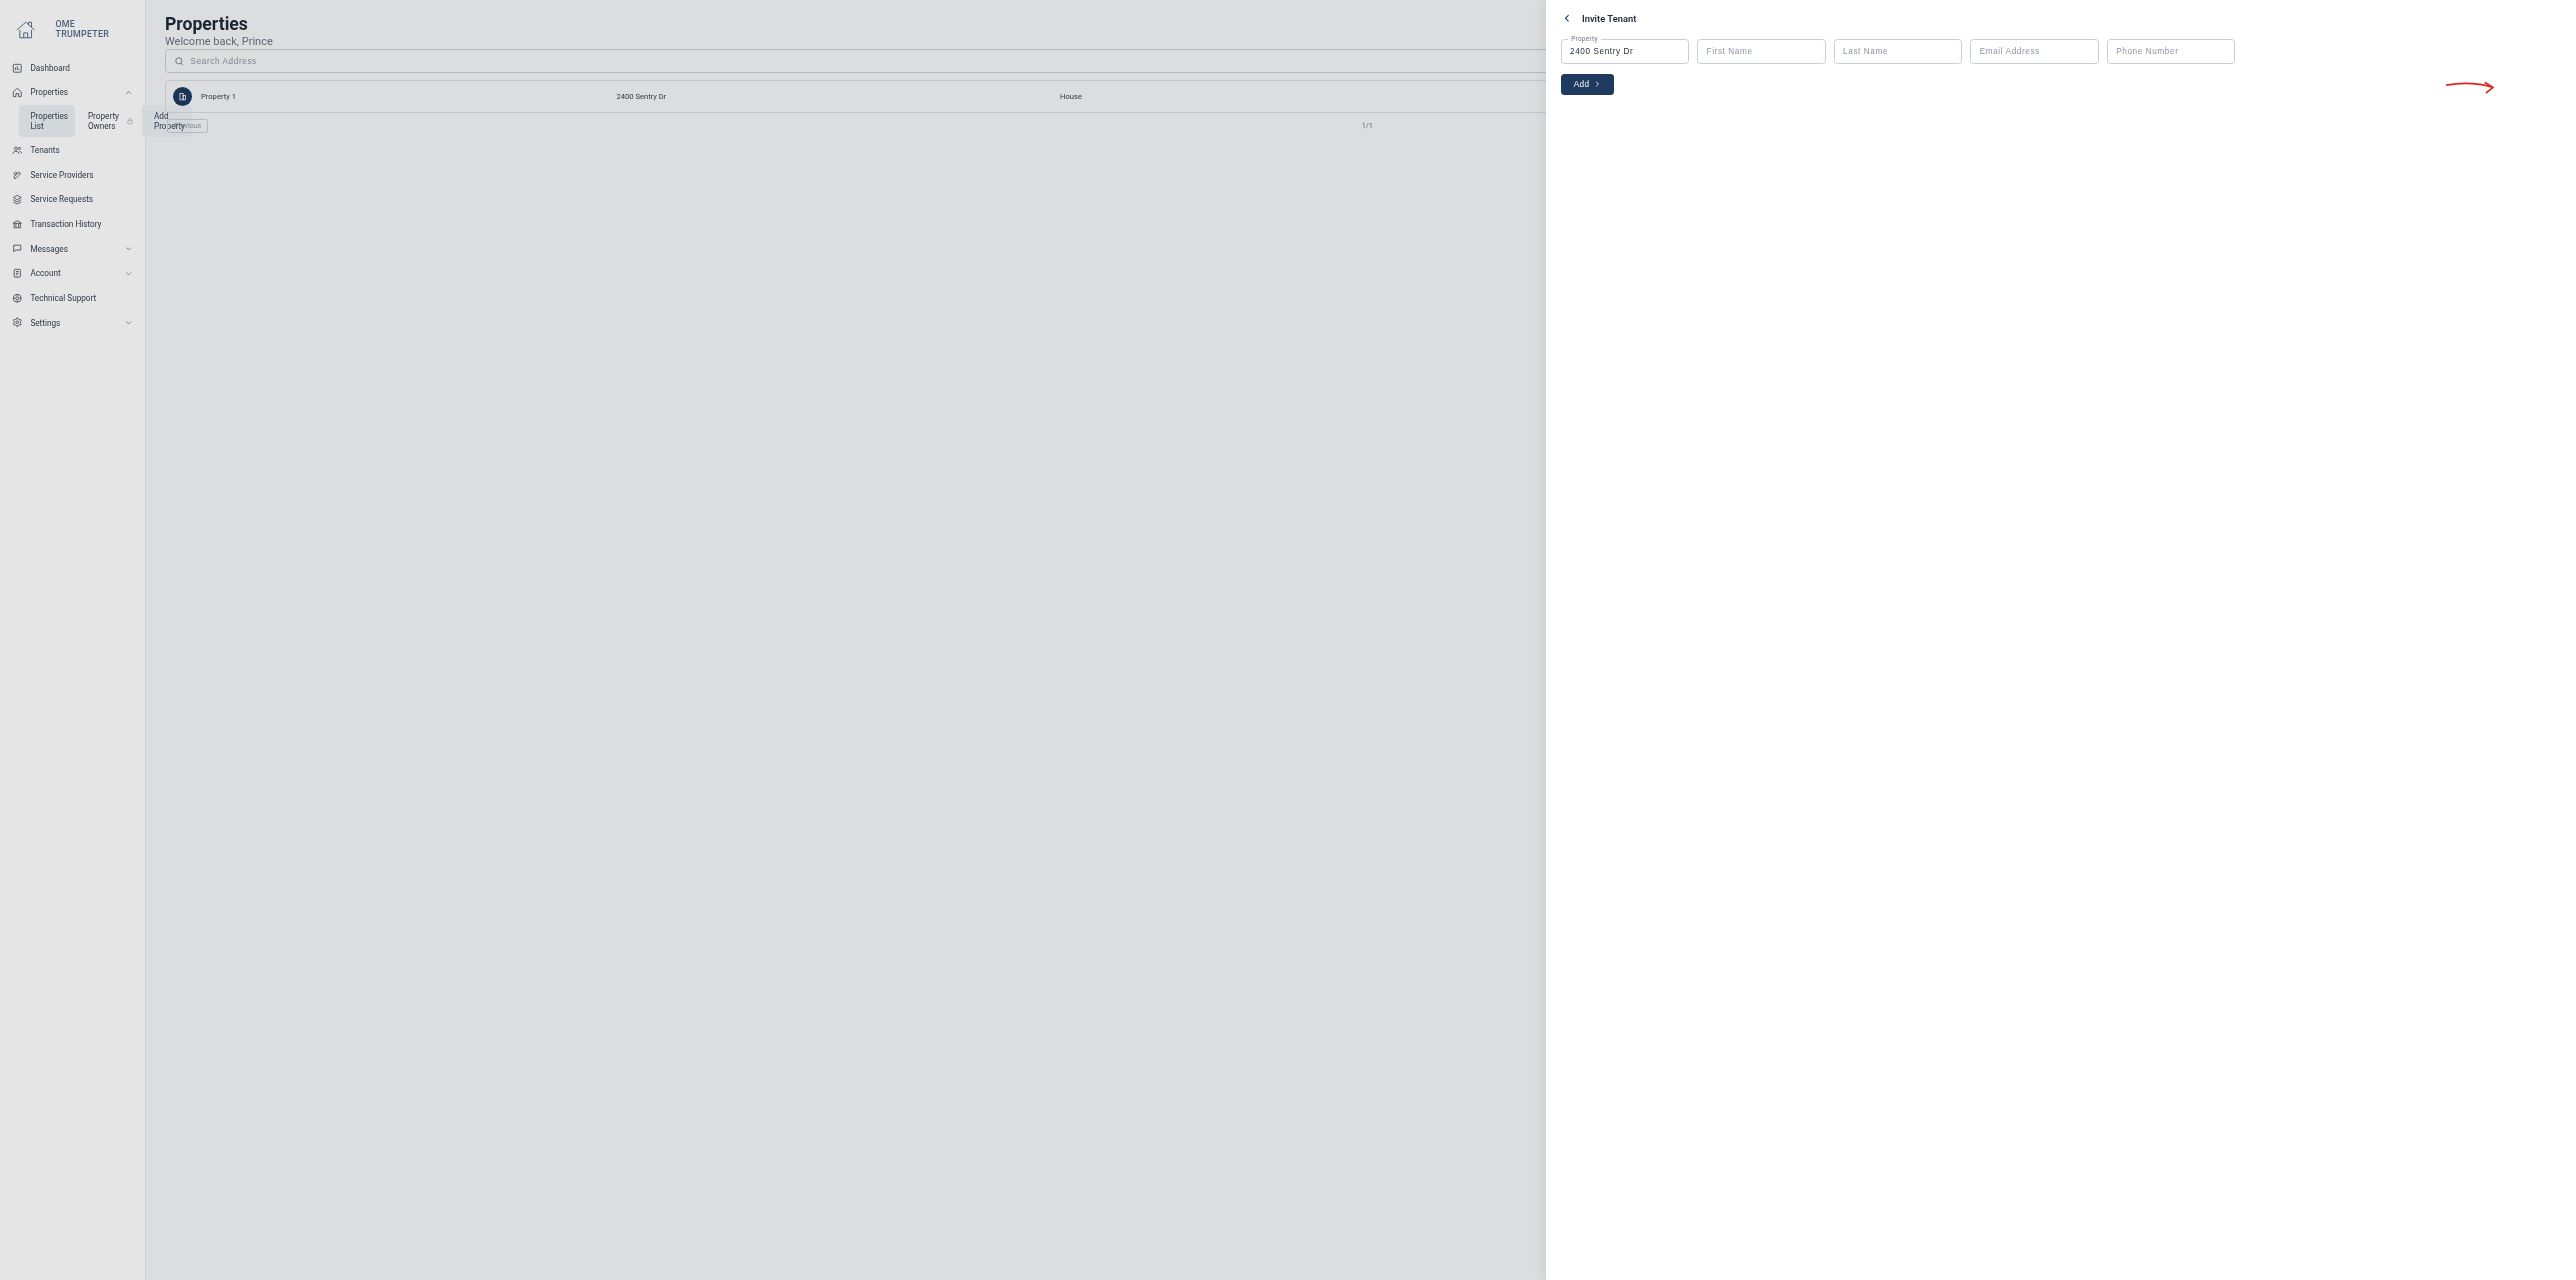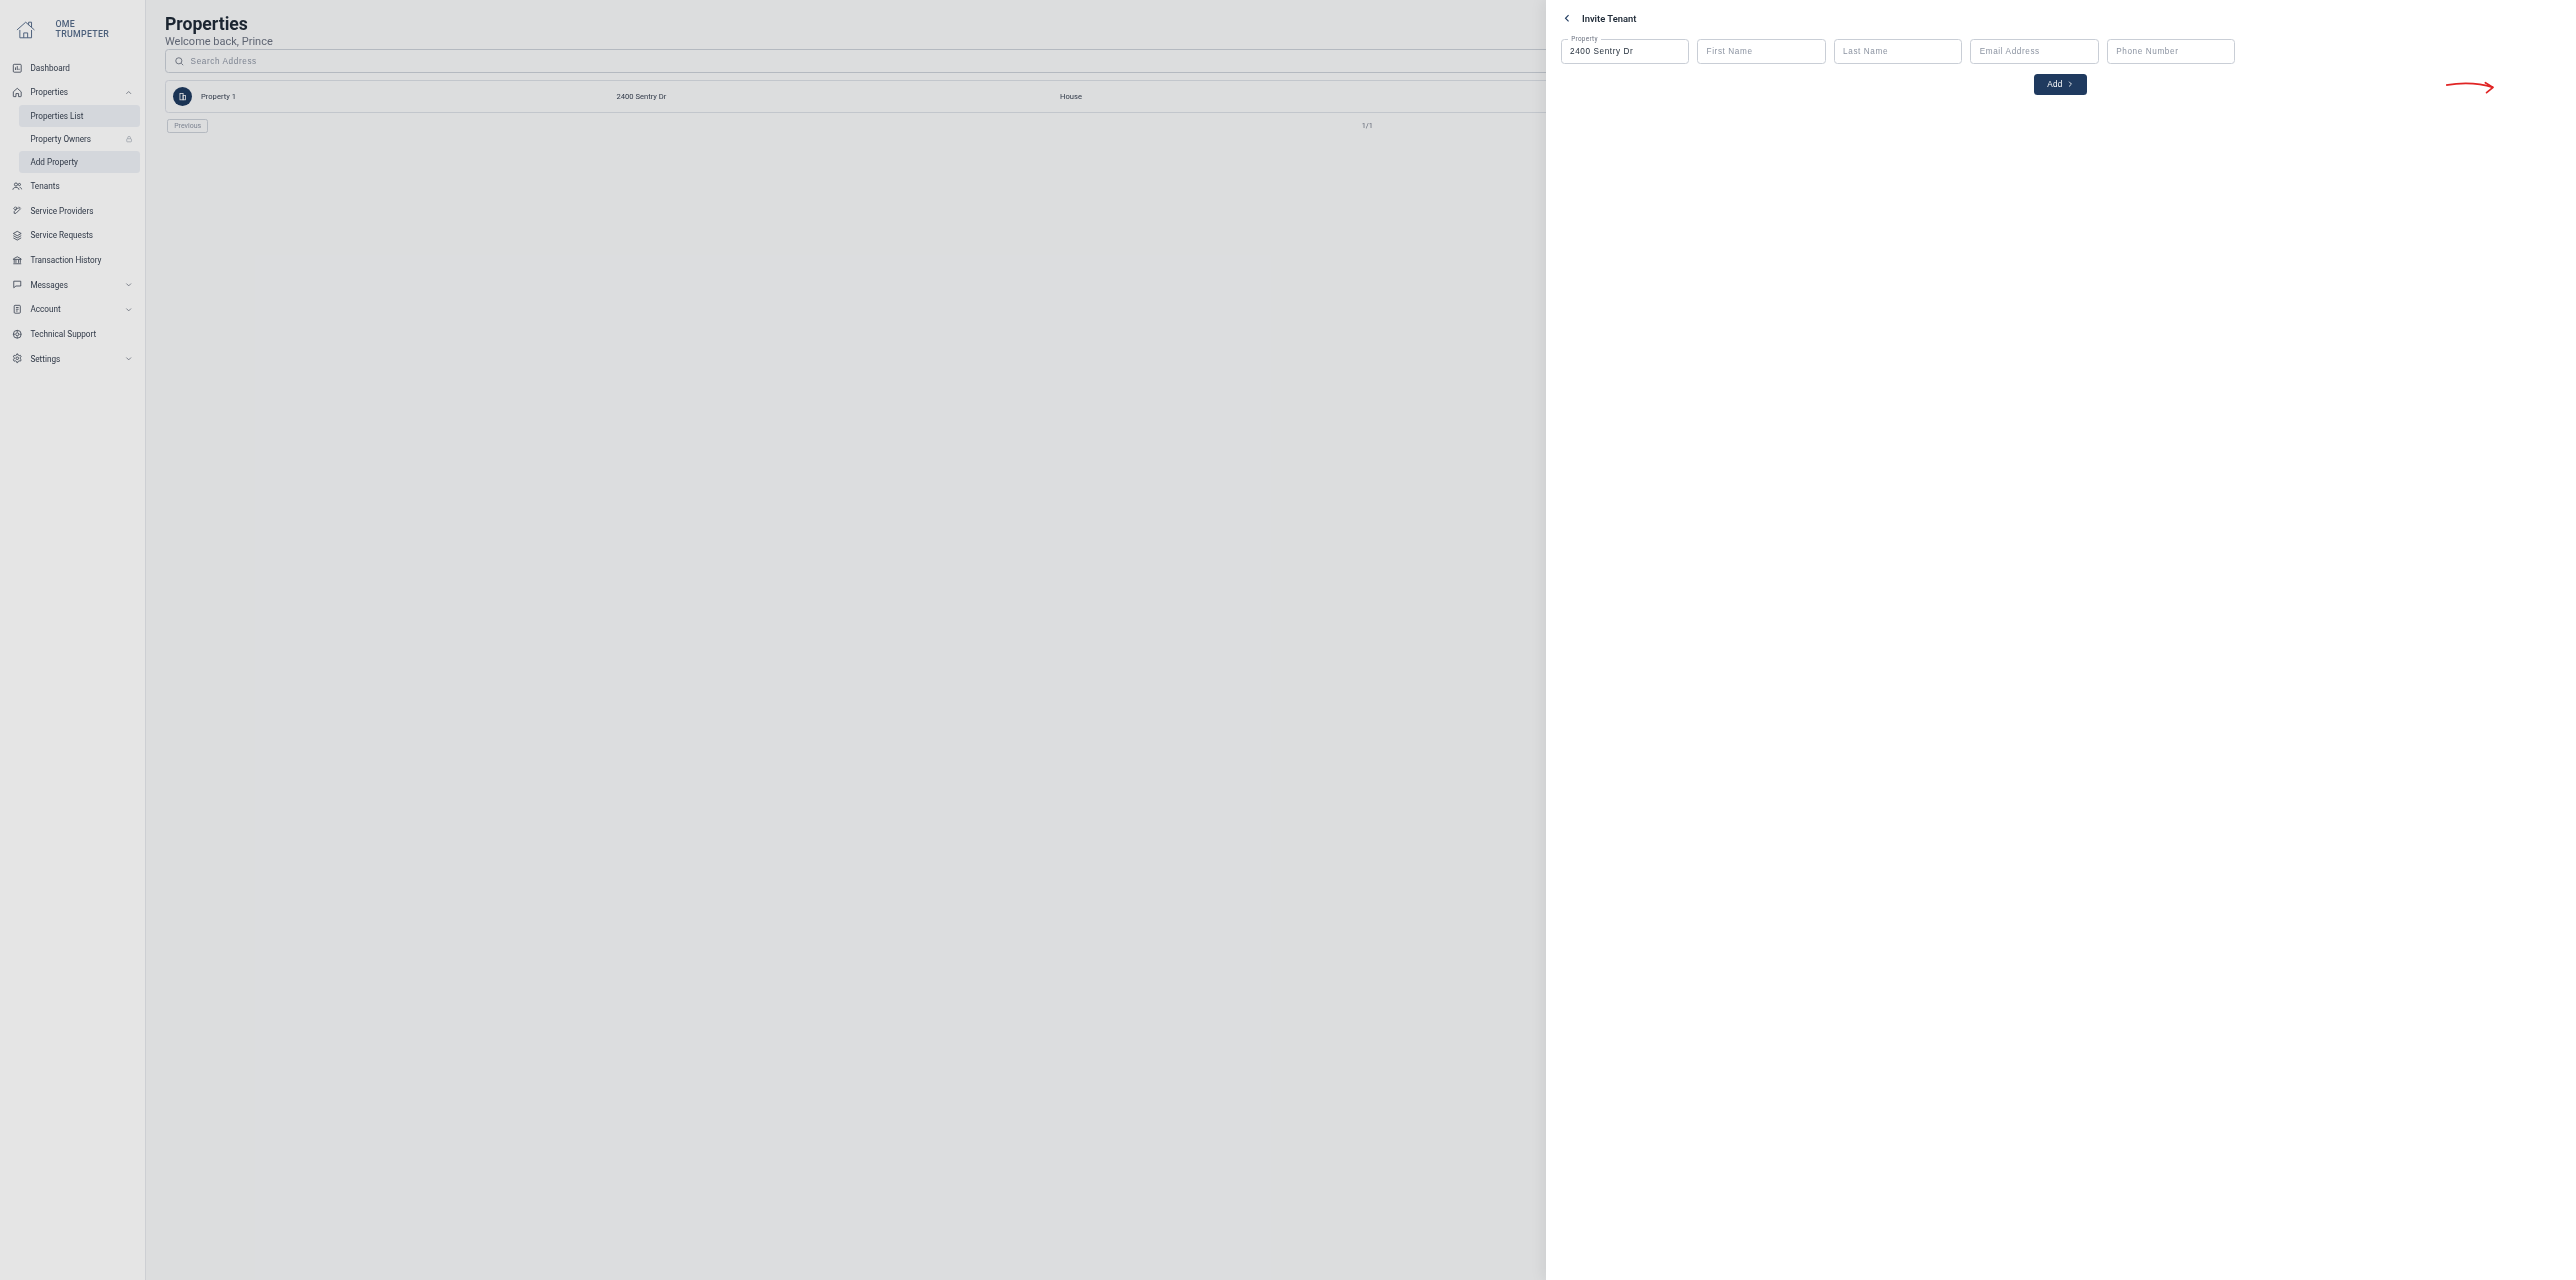--- a/index.html
+++ b/index.html
@@ -46,21 +46,21 @@
     gap: 7px;
     padding: 5.9px 7px;
     border-radius: 3.5px;
     color: #374151;
     cursor: pointer;
     font-size: 8.2px;
   }
   .nav-item .icon, .nav-sub-item .icon { width: 11.7px; height: 11.7px; display:flex; align-items:center; justify-content:center; color:#374151; flex-shrink:0; }
   .nav-item .chev { margin-left: auto; color:#6b7280; }
   .nav-group { display:flex; flex-direction:column; gap:1.2px; }
-  .nav-sub { padding-left: 14px; display:flex; flex-direction:column; gap:1.2px; }
+  .nav-sub { padding-left: 14px; display:flex; flex-direction:row; gap:1.2px; }
   .nav-sub-item { padding-left: 11.7px; }
   .nav-sub-item.active { background: #edf0f5; }
   .nav-sub-item .lock { margin-left:auto; color:#9ca3af; }
 
   
   .main {
     flex: 1;
     display: flex;
     flex-direction: column;
     padding: 14px 19px;
@@ -147,21 +147,21 @@
     font-size:8.2px; letter-spacing:0.6px; color:#1f2a37;
     background: transparent;
   }
   .form-field input::placeholder { color:#8b93a1; letter-spacing:0.6px; }
   .floating-label {
     position:absolute; top:-4.7px; left:5.9px;
     background:#fff; padding:0 3.5px;
     font-size:6.4px; color:#6b7280; letter-spacing:0.3px;
   }
 
-  .drawer-footer { display:flex; justify-content:center; align-items:center; margin-top: 10.5px; gap: 4.7px; position:relative; }
+  .drawer-footer { display:flex; justify-content:flex-start; align-items:center; margin-top: 10.5px; gap: 4.7px; position:relative; }
   .add-btn {
     background:#1f3a5f; color:#fff;
     border:none; border-radius:3.5px;
     padding: 5.9px 13px;
     font-size:8.2px; letter-spacing:0.3px;
     display:flex; align-items:center; gap:3.5px;
     cursor:pointer;
   }
 
   

